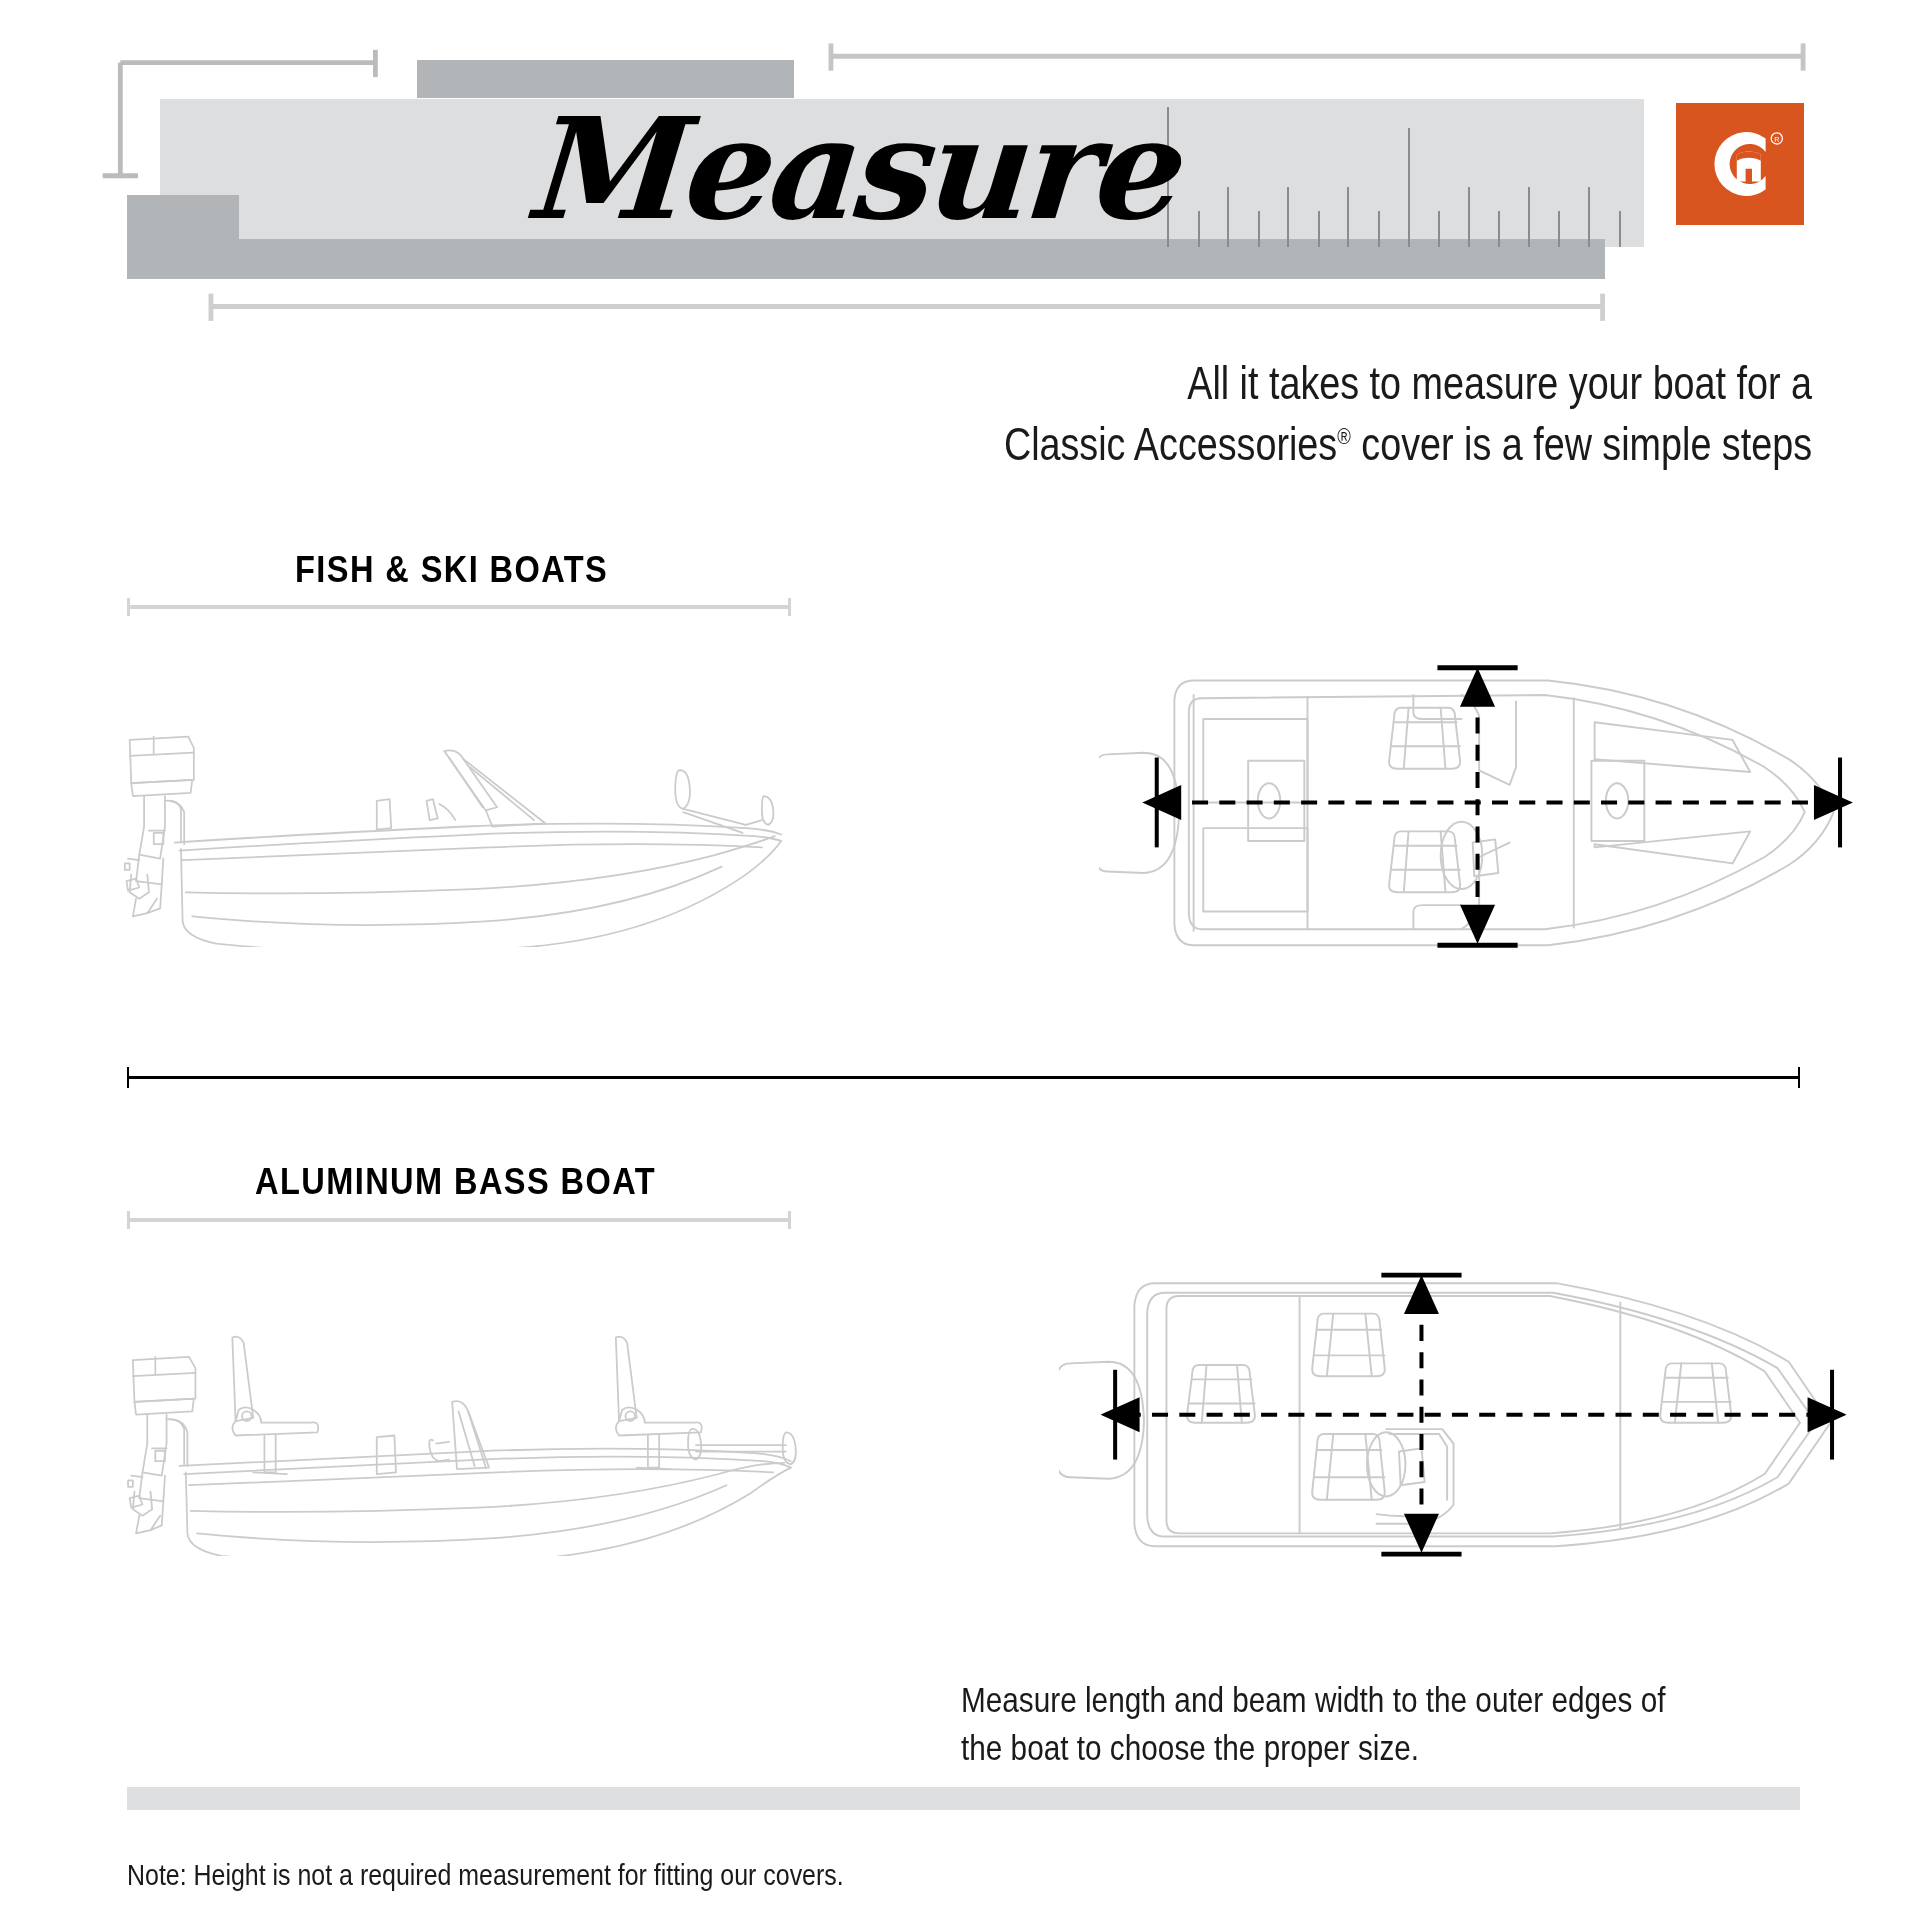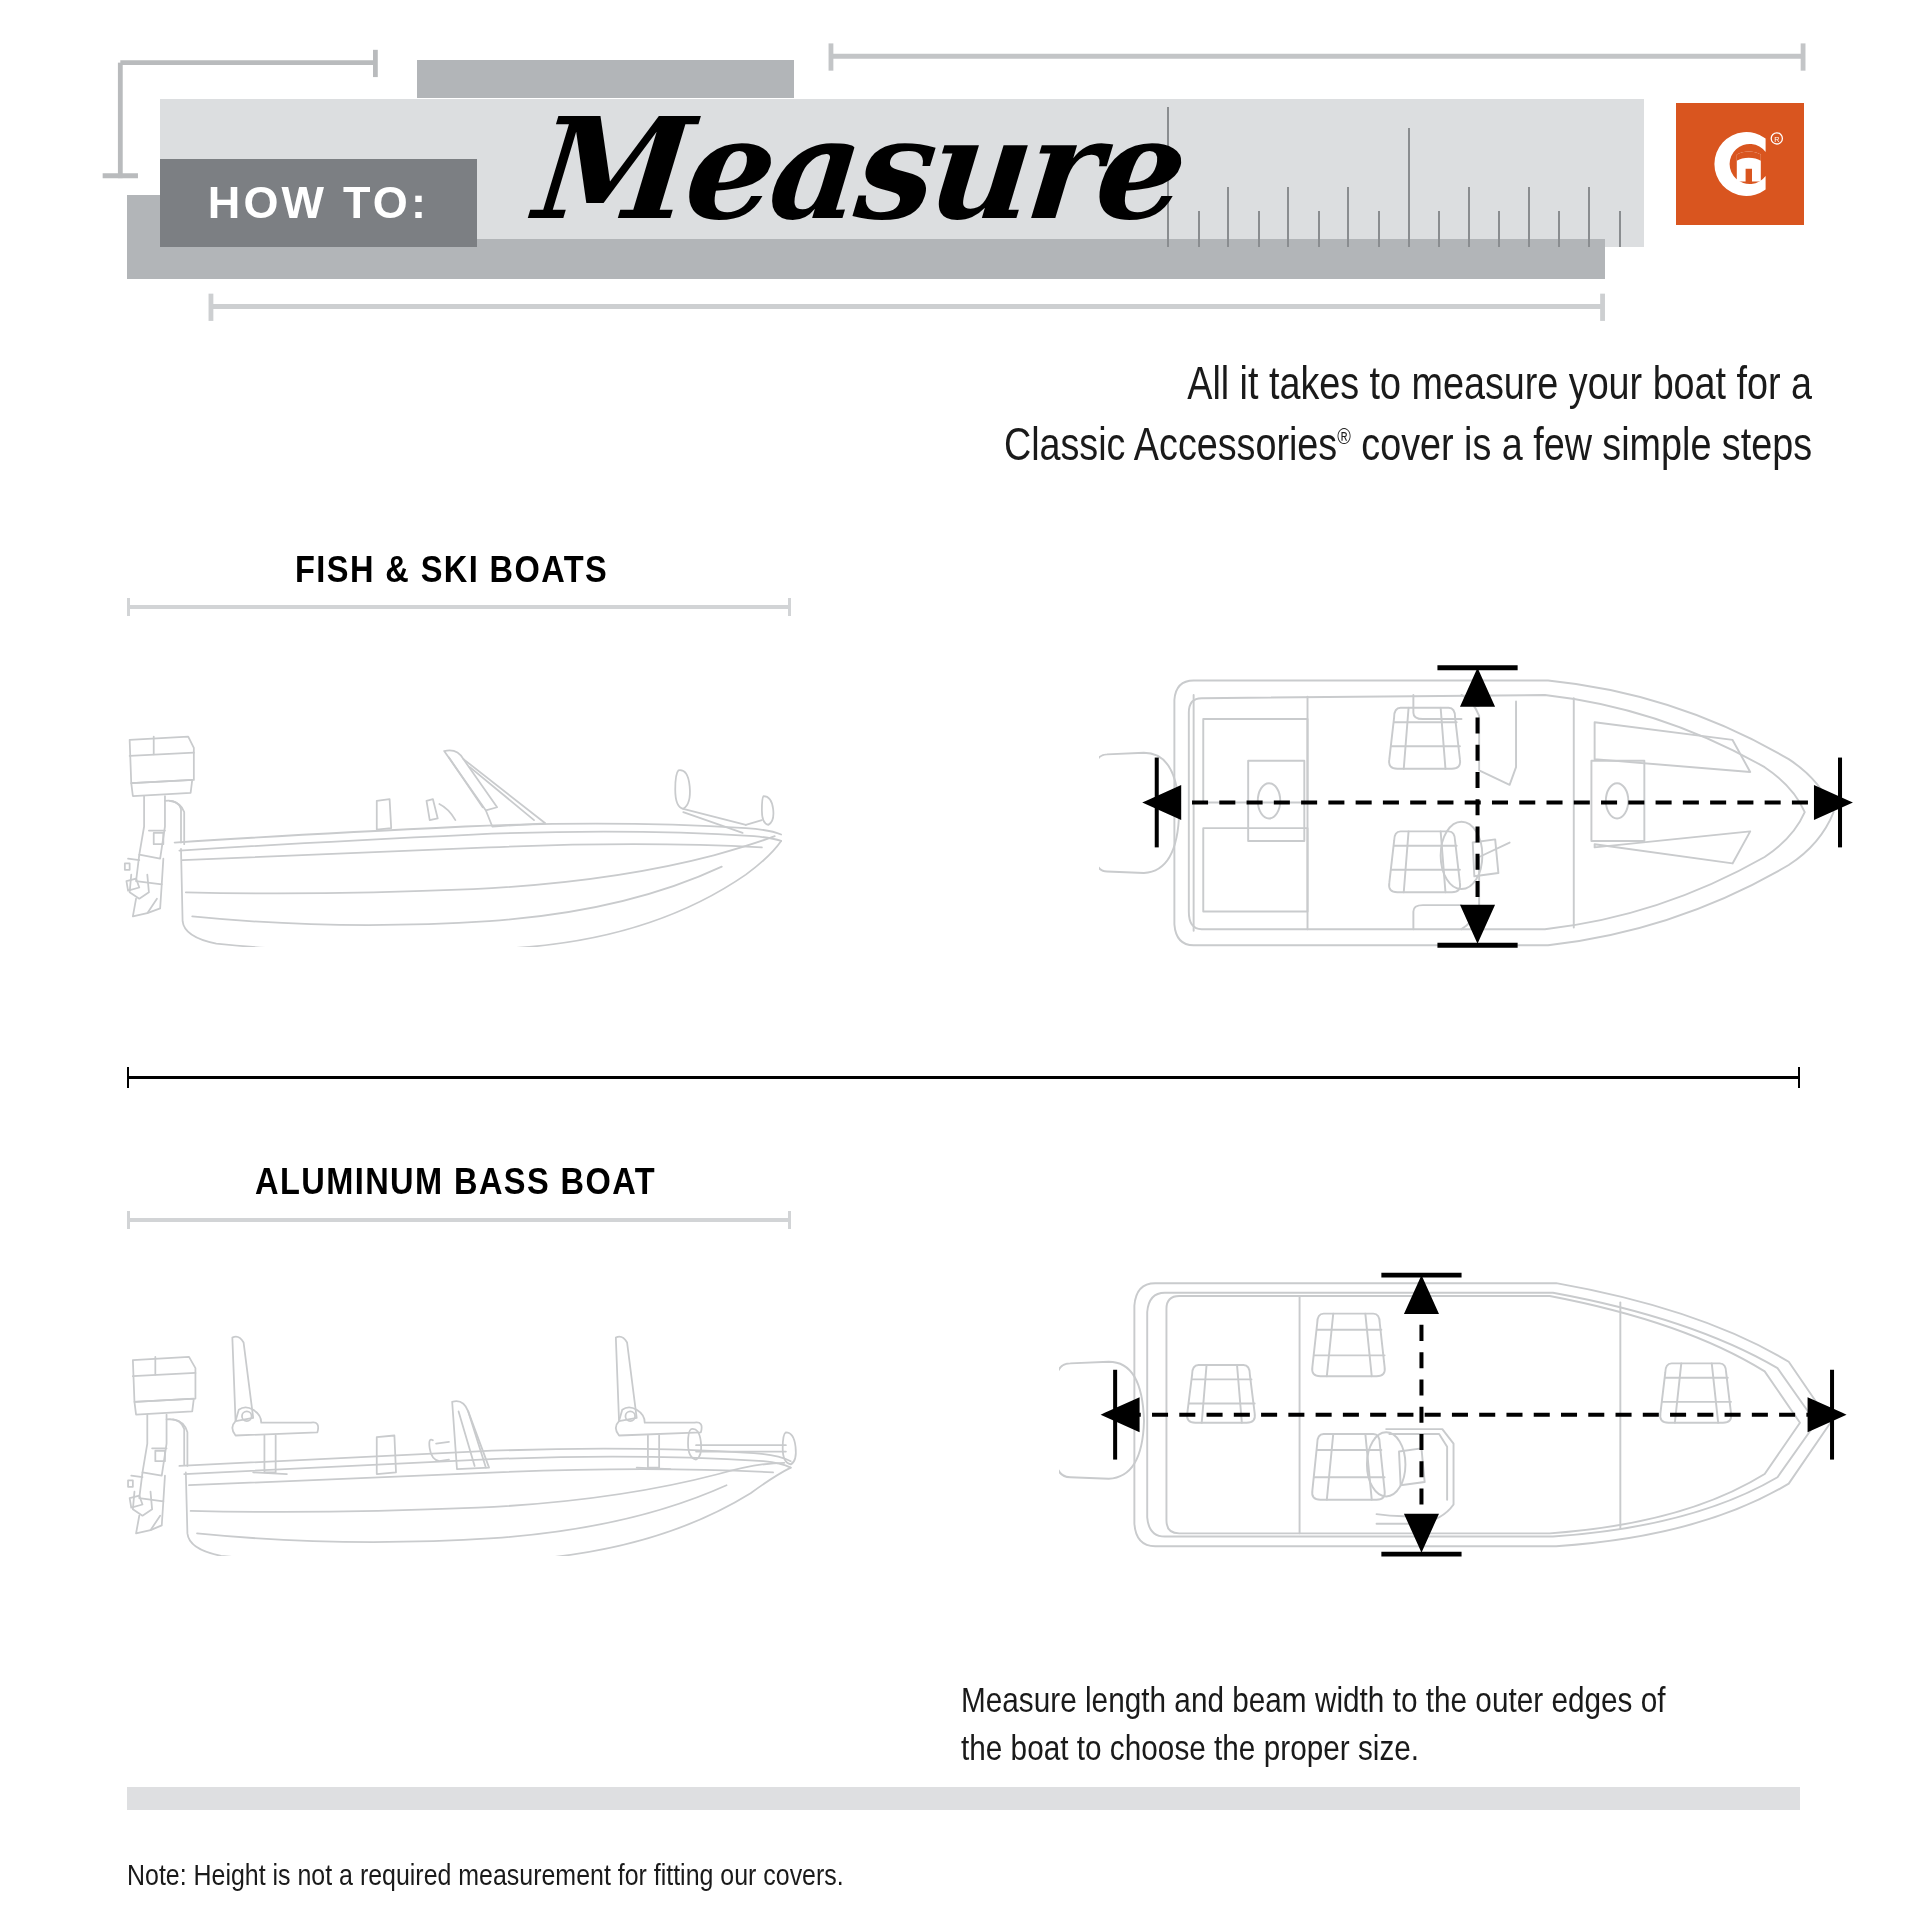--- a/index.html
+++ b/index.html
@@ -146,23 +146,20 @@
       <div class="tick" style="left: 241px; height: 119px;"></div>
       <div class="tick" style="left: 271px; height: 36px;"></div>
       <div class="tick" style="left: 301px; height: 60px;"></div>
       <div class="tick" style="left: 331px; height: 36px;"></div>
       <div class="tick" style="left: 361px; height: 60px;"></div>
       <div class="tick" style="left: 391px; height: 36px;"></div>
       <div class="tick" style="left: 421px; height: 60px;"></div>
       <div class="tick" style="left: 452px; height: 36px;"></div>
     </div>
 
-  <div class="howto-badge">
-    <span>HOW TO:</span>
-  </div>
 
   <div class="measure-script">Measure</div>
 
   <div class="logo-box">
     <svg viewBox="0 0 160 152">
       <path d="M112 44 a40 40 0 1 0 0 64 l0 -17 a25 25 0 1 1 0 -30 z" fill="#ffffff"></path>
       <path d="M76 64 a22 14 0 0 1 30 0 l0 34 -11 0 0 -16 -8 0 0 16 -11 0 z" fill="#ffffff"></path>
       <path d="M76 64 a22 14 0 0 1 30 0 l0 8 a20 11 0 0 0 -30 0 z" fill="#d9551f"></path>
       <circle cx="126" cy="44" r="7" fill="none" stroke="#ffffff" stroke-width="1.6"></circle>
       <text x="126" y="48" font-size="9" fill="#ffffff" text-anchor="middle" font-family="Liberation Sans, sans-serif">R</text>

